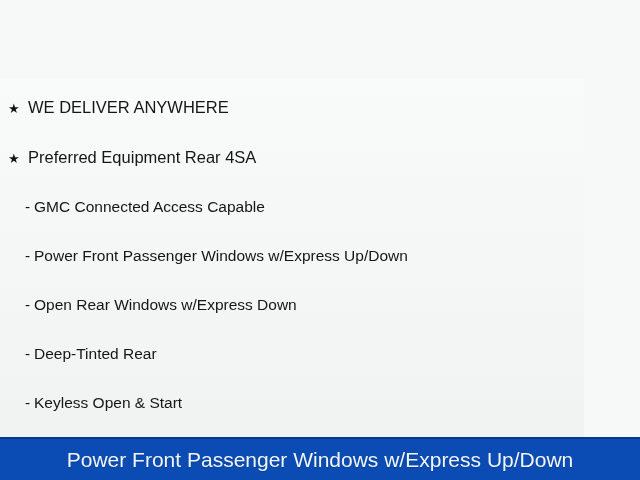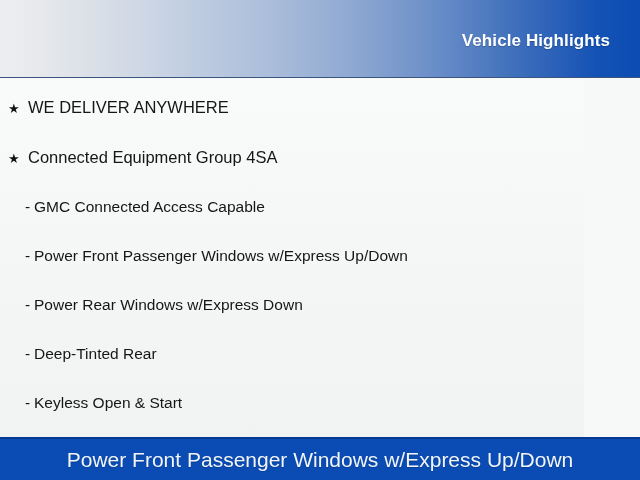--- a/index.html
+++ b/index.html
@@ -139,44 +139,41 @@
     color: #f2f6fb;
     white-space: nowrap;
     text-shadow: 0 1px 1px rgba(0,0,0,0.18);
   }
 </style>
 </head>
 <body>
 
 <div class="slide">
 
-  <div class="header">
-    <div class="header-title">Vehicle Highlights</div>
-  </div>
 
   <div class="content">
 
     <div class="item item-main" style="top:17px;">
       <span class="bullet-star">★</span><span class="label">WE DELIVER ANYWHERE</span>
     </div>
 
     <div class="item item-main" style="top:67px;">
-      <span class="bullet-star">★</span><span class="label">Connected Equipment Group 4SA</span>
+      <span class="bullet-star">★</span><span class="label">Preferred Equipment Rear 4SA</span>
     </div>
 
     <div class="item item-sub" style="top:117px;">
       <span class="sub-dash">-</span><span class="label">GMC Connected Access Capable</span>
     </div>
 
     <div class="item item-sub" style="top:166px;">
       <span class="sub-dash">-</span><span class="label">Power Front Passenger Windows w/Express Up/Down</span>
     </div>
 
     <div class="item item-sub" style="top:215px;">
-      <span class="sub-dash">-</span><span class="label">Power Rear Windows w/Express Down</span>
+      <span class="sub-dash">-</span><span class="label">Open Rear Windows w/Express Down</span>
     </div>
 
     <div class="item item-sub" style="top:264px;">
       <span class="sub-dash">-</span><span class="label">Deep-Tinted Rear</span>
     </div>
 
     <div class="item item-sub" style="top:313px;">
       <span class="sub-dash">-</span><span class="label">Keyless Open &amp; Start</span>
     </div>
 

